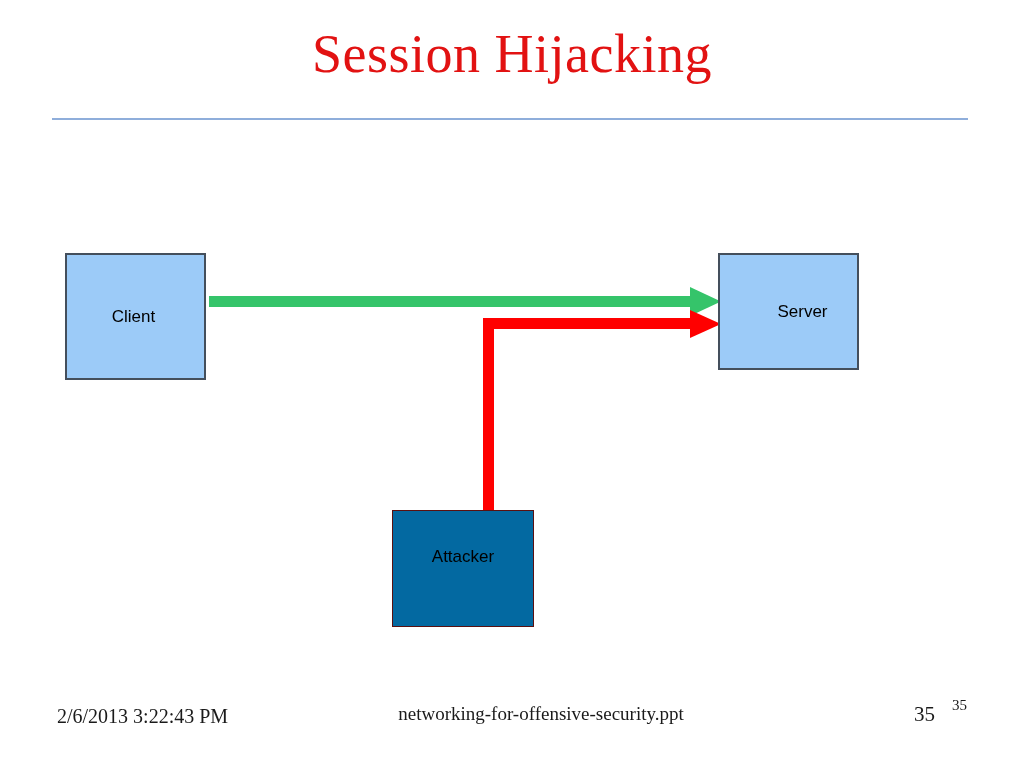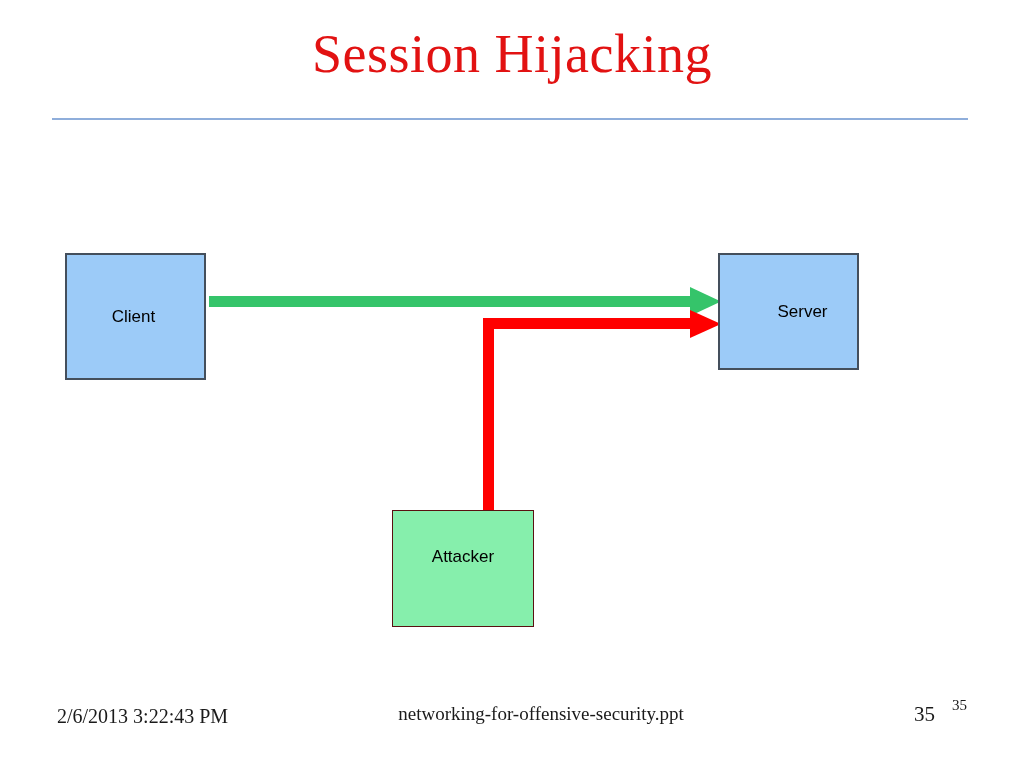--- a/index.html
+++ b/index.html
@@ -49,21 +49,21 @@
     align-items: center;
     justify-content: center;
     font-size: 17px;
     color: #000000;
   }
   .node-blue {
     background: #9CCBF8;
     border: 2px solid #444f5c;
   }
   .node-red {
-    background: #86efac;
+    background: #0369a1;
     border: 1px solid #5a1010;
     text-align: center;
   }
 
   #node-client {
     left: 65px;
     top: 253px;
     width: 141px;
     height: 127px;
   }

